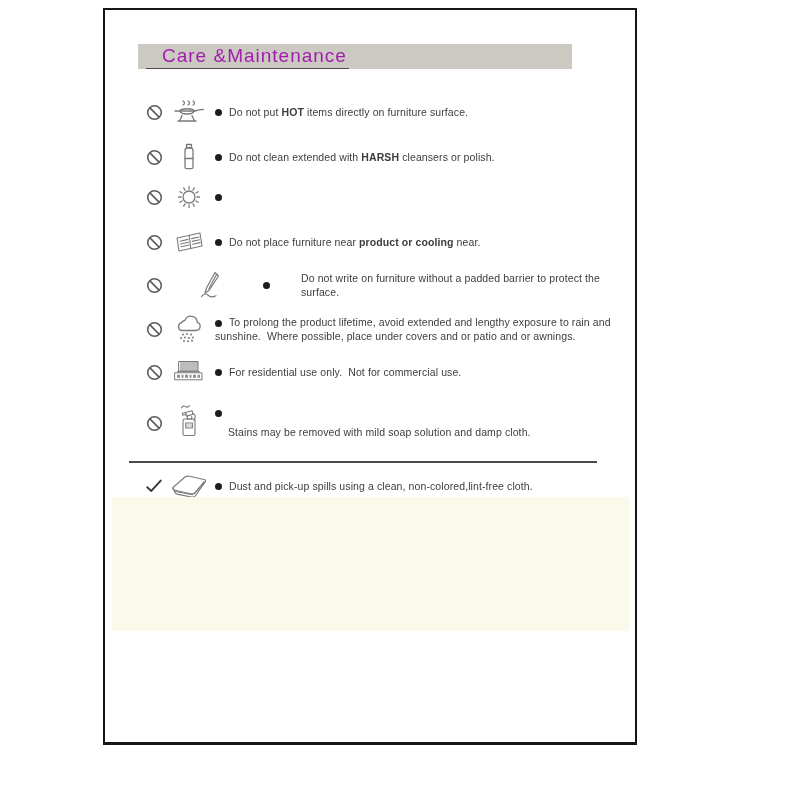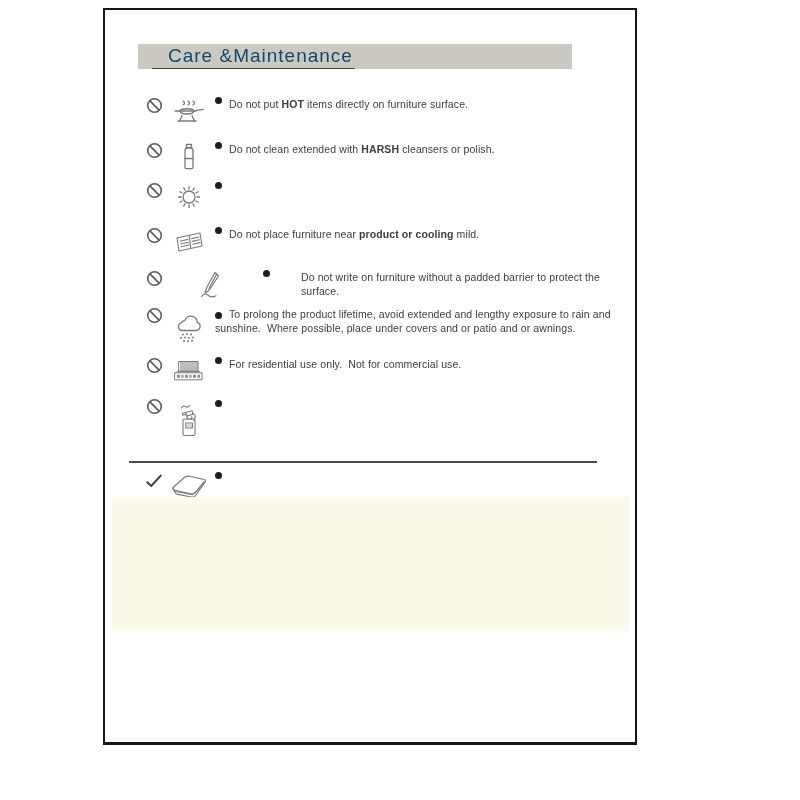--- a/index.html
+++ b/index.html
@@ -2,23 +2,23 @@
 <html><head>
 <meta charset="utf-8">
 <style>
   html,body{margin:0;padding:0;background:#ffffff;}
   .canvas{position:relative;width:800px;height:800px;background:#ffffff;overflow:hidden;
           font-family:"Liberation Sans",sans-serif;color:#3f3f3f;}
   .page{position:absolute;left:103px;top:8px;width:534px;height:737px;background:#ffffff;
         border:2px solid #161616;border-bottom-width:3px;box-sizing:border-box;}
   .title-bar{position:absolute;left:33px;top:34px;width:434px;height:25px;background:#ccc9c2;
              display:flex;align-items:center;}
-  .title-text{font-size:19px;color:#0c4a6e;letter-spacing:1px;border-bottom:1.5px solid #4c4c4c;
-              padding:0 2px 1px 16px;margin-left:14px;white-space:pre;}
-  .row{position:absolute;left:40px;display:flex;}
+  .title-text{font-size:19px;color:#a21caf;letter-spacing:1px;border-bottom:1.5px solid #4c4c4c;
+              padding:0 2px 1px 16px;margin-left:8px;white-space:pre;}
+  .row{position:absolute;left:40px;display:flex;align-items:center;}
   .slot-no{width:18px;flex:0 0 auto;display:flex;justify-content:center;margin-right:4px;}
   .slot-icon{width:44px;flex:0 0 auto;display:flex;justify-content:center;align-items:center;margin-right:4px;}
   .bullet{width:7px;height:7px;border-radius:50%;background:#1d1d1d;flex:0 0 auto;margin:0 7px 0 0;}
   .txt{font-size:10.5px;line-height:14px;letter-spacing:0.1px;color:#3d3d3d;white-space:pre-wrap;}
   .b{font-weight:700;}
   .wrap-block{display:block;width:402px;}
   .wrap-block .bullet{display:inline-block;vertical-align:middle;margin-right:7px;}
   .stack{display:flex;flex-direction:column;align-items:flex-start;}
   .stack .bullet{margin:2px 0 8px 0;}
   .stack .txt{margin-left:13px;}
@@ -122,21 +122,21 @@
       <span class="slot-icon">
         <svg width="34" height="26" viewBox="0 0 34 26">
             <g class="ic" style="stroke-width:1.1;">
           <path d="M5 9 L28 4 L30 17 L7 22 Z"></path>
           <line x1="17.2" y1="6.3" x2="18.8" y2="19.6"></line>
           <path d="M8 12.2 L16 10.4 M8.5 15 L16.5 13.2 M9.1 17.8 L17.1 16 M19.6 9.6 L27 8 M20.1 12.4 L27.5 10.8 M20.7 15.2 L28.1 13.6"></path>
         </g>
           </svg>
       </span>
       <span class="bullet"></span>
-      <span class="txt"><span>Do not place furniture near </span><span class="b">product or cooling</span><span> mild.</span></span>
+      <span class="txt"><span>Do not place furniture near </span><span class="b">product or cooling</span><span> near.</span></span>
     </div>
 
     <div class="row" style="top:260px;height:30px;gap:24px;">
       <span class="slot-no">
         <svg width="17" height="17" viewBox="0 0 17 17">
             <g class="ic-dark">
               <circle cx="8.5" cy="8.5" r="6.8"></circle>
               <line x1="3.9" y1="3.9" x2="13.1" y2="13.1"></line>
             </g>
           </svg>
@@ -234,20 +234,21 @@
           <path d="M18.5 10.5 q3.5 0.8 2.6 4.2 l-1.2 2.8"></path>
           <path d="M13.2 13 v3 h4.5 v-2.5"></path>
           <rect x="9" y="16" width="12" height="16.5" rx="1.5"></rect>
           <rect x="11.8" y="20" width="6.6" height="5"></rect>
           <text x="12.6" y="23.6" style="font-size:2.8px;fill:#8a8a8a;stroke:none;font-family:'Liberation Sans',sans-serif;">MILD</text>
         </g>
           </svg>
       </span>
       <span class="stack">
         <span class="bullet"></span>
+        <span class="txt"><span>Stains may be removed with mild soap solution and damp cloth.</span><span class="b"></span><span></span></span>
       </span>
     </div>
 
     <div class="sep"></div>
 
     <div class="row" style="top:462px;height:28px;">
       <span class="slot-no">
         <svg width="20" height="18" viewBox="0 0 20 18">
             <path d="M2.5 10.5 L7 14.5 L17.5 3" style="stroke:#3a3a3a;stroke-width:2.2;fill:none;stroke-linecap:round;stroke-linejoin:round;"></path>
           </svg>
@@ -255,18 +256,19 @@
       <span class="slot-icon">
         <svg width="44" height="28" viewBox="0 0 44 28">
             <g class="ic" style="stroke-width:1.1;">
           <path d="M6 15.5 L18 5 Q20 3.8 22.5 4.3 L37 7.5 Q39.5 8.2 38 10 L28.5 20.5 Q26.5 22.3 23.5 21.7 L8 18.3 Q5 17.6 6 15.5 Z"></path>
           <path d="M6.2 16 L8 20.5 Q8.6 21.9 11 22.4 L24.5 25 Q27.3 25.5 28.5 23.8 L38 10.2"></path>
           <path d="M8.5 19.5 L25.5 22.8 M27 21.8 L37 9.8"></path>
         </g>
           </svg>
       </span>
       <span class="bullet"></span>
+      <span class="txt"><span>Dust and pick-up spills using a clean, non-colored,lint-free cloth.</span><span class="b"></span><span></span></span>
     </div>
 
     <div class="panel"></div>
 
   </div>
 </div>
 
 </body></html>

